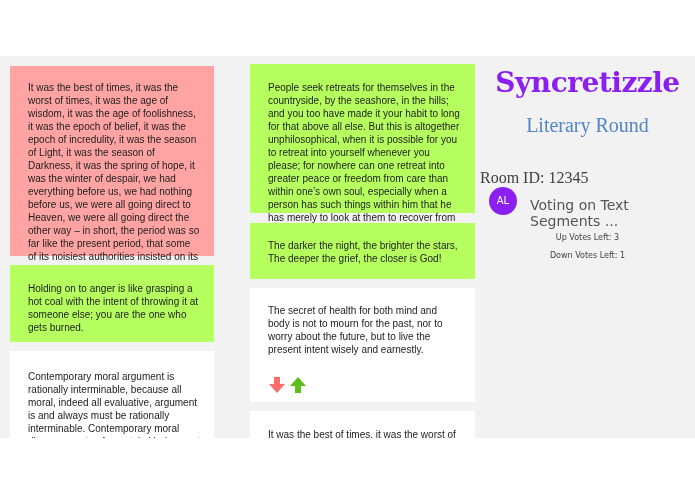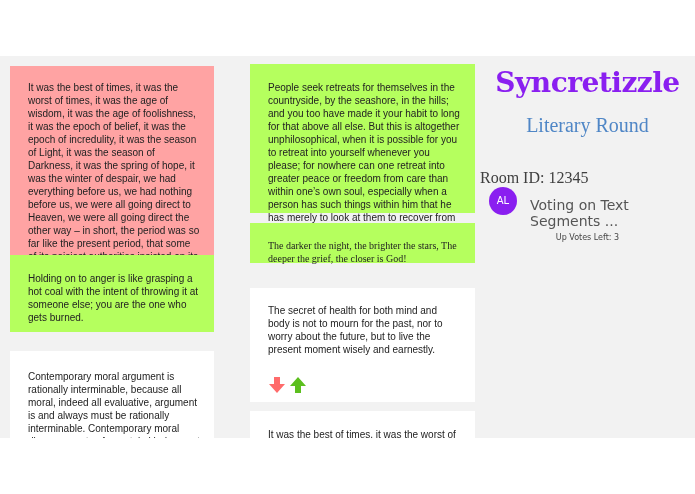--- a/index.html
+++ b/index.html
@@ -56,49 +56,50 @@
   }
 </style>
 </head>
 <body>
 
 <div class="stage">
 
   <div class="card c1 red" style="top:10px;height:190px;padding-top:15px;">
     <p>It was the best of times, it was the worst of times, it was the age of wisdom, it was the age of foolishness, it was the epoch of belief, it was the epoch of incredulity, it was the season of Light, it was the season of Darkness, it was the spring of hope, it was the winter of despair, we had everything before us, we had nothing before us, we were all going direct to Heaven, we were all going direct the other way – in short, the period was so far like the present period, that some of its noisiest authorities insisted on its being received, for good or for evil, in the superlative degree of comparison only.</p>
   </div>
-  <div class="card c1 green" style="top:199px;height:77px;padding-top:17px;">
+  <div class="card c1 green" style="top:209px;height:77px;padding-top:17px;">
     <p>Holding on to anger is like grasping a hot coal with the intent of throwing it at someone else; you are the one who gets burned.</p>
   </div>
   <div class="card c1 white" style="top:295px;height:100px;padding-top:19px;">
     <p>Contemporary moral argument is rationally interminable, because all moral, indeed all evaluative, argument is and always must be rationally interminable. Contemporary moral disagreements of a certain kind cannot be resolved, because no moral disagreements of that kind in any age.</p>
   </div>
 
   <div class="card c2 green" style="top:8px;height:149px;padding-top:17px;">
     <p>People seek retreats for themselves in the countryside, by the seashore, in the hills; and you too have made it your habit to long for that above all else. But this is altogether unphilosophical, when it is possible for you to retreat into yourself whenever you please; for nowhere can one retreat into greater peace or freedom from care than within one’s own soul, especially when a person has such things within him that he has merely to look at them to recover from that moment perfect ease of mind.</p>
   </div>
-  <div class="card c2 green" style="top:167px;height:40px;font-family:Liberation Serif, serif;">
+  <div class="card c2 green" style="top:167px;height:56px;">
     <p>The darker the night, the brighter the stars, The deeper the grief, the closer is God!</p>
   </div>
   <div class="card c2 white" style="top:232px;height:114px;padding-top:16px;">
-    <p>The secret of health for both mind and body is not to mourn for the past, nor to worry about the future, but to live the present moment wisely and earnestly.</p>
+    <p>The secret of health for both mind and body is not to mourn for the past, nor to worry about the future, but to live the present intent wisely and earnestly.</p>
     <div class="votes">
       <svg width="18" height="18" viewBox="0 0 18 18">
         <polygon points="6,1 12,1 12,8 17,8 9,17 1,8 6,8" fill="#ff6b6b"></polygon>
       </svg>
       <svg width="18" height="18" viewBox="0 0 18 18">
         <polygon points="9,1 17,10 12,10 12,17 6,17 6,10 1,10" fill="#5cbf1e"></polygon>
       </svg>
     </div>
   </div>
   <div class="card c2 white" style="top:355px;height:60px;padding-top:17px;">
     <p>It was the best of times, it was the worst of</p>
   </div>
 
   <div class="panel">
     <div class="title">Syncretizzle</div>
     <div class="subtitle">Literary Round</div>
     <div class="room">Room ID: 12345</div>
     <div class="avatar">AL</div>
     <div class="status">Voting on Text Segments ...</div>
     <div class="vote-left" style="top:177px;">Up Votes Left: 3</div>
+    <div class="vote-left" style="top:195px;">Down Votes Left: 1</div>
   </div>
 </div>
 
 </body></html>

